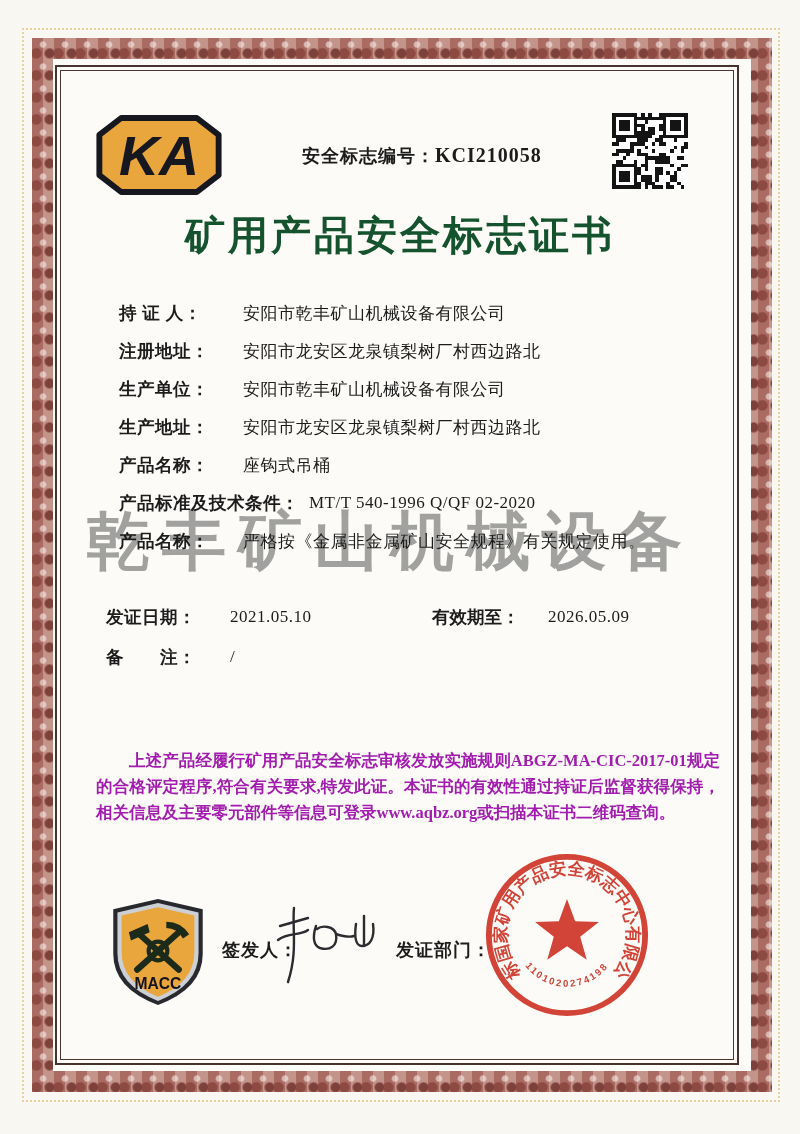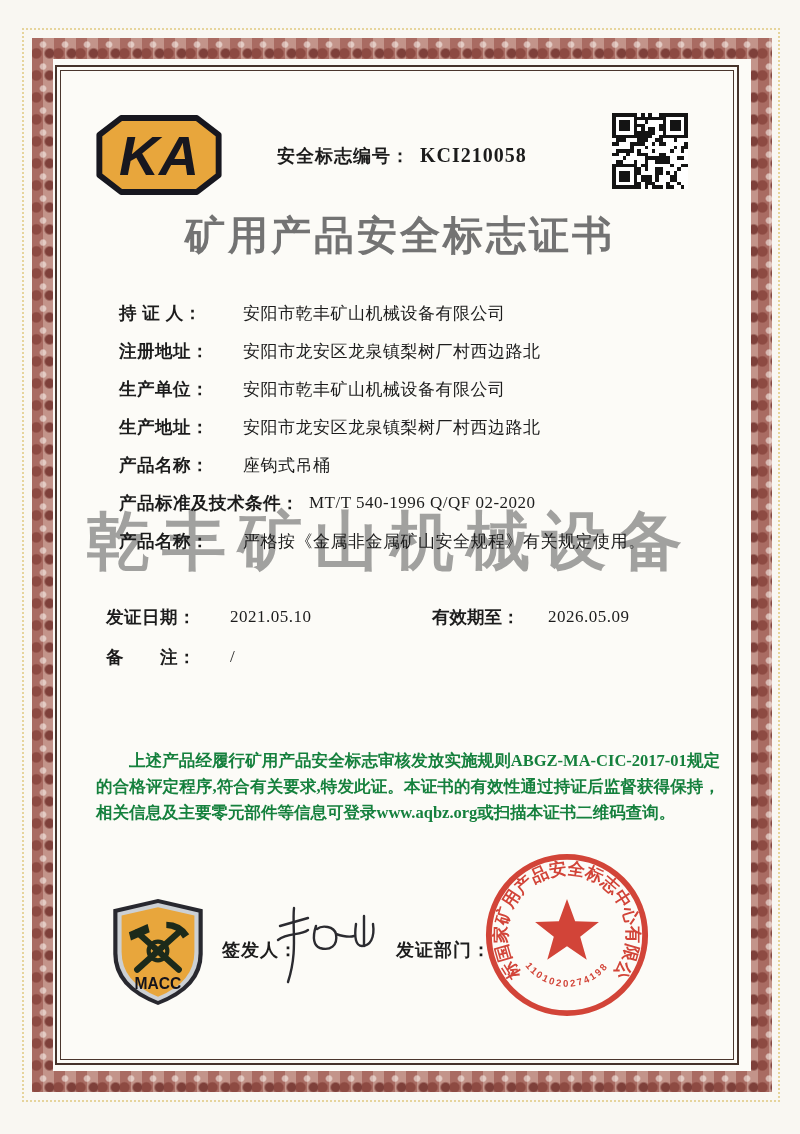--- a/index.html
+++ b/index.html
@@ -30,29 +30,29 @@
   .frame-outer {
     position:absolute; left:55px; top:65px; width:684px; height:1000px;
     border:2px solid #46332b;
   }
   .frame-inner { position:absolute; inset:3px; border:1px solid #4a362d; }
 
   .z { position:absolute; z-index:2; }
 
   
   .ka-logo { left:96px; top:112px; width:126px; height:86px; }
-  .certno-line { left:277px; top:144px; display:flex; align-items:baseline; gap:10px; }
+  .certno-line { left:302px; top:144px; display:flex; align-items:baseline; }
   .certno-label { font-size:18px; font-weight:bold; letter-spacing:1px; }
   .certno-value { font-family:"Liberation Serif", serif; font-size:20px; font-weight:bold; letter-spacing:1px; }
   .qr-box { left:612px; top:113px; width:76px; height:76px; background:#fff; }
 
   .cert-title {
     left:60px; top:208px; width:680px; text-align:center;
     font-family:"Liberation Serif", serif; font-size:40px; font-weight:900;
-    letter-spacing:3px; color:#737373;
+    letter-spacing:3px; color:#14532d;
   }
 
   
   .watermark {
     position:absolute; left:86px; top:498px; z-index:1; white-space:nowrap;
     font-size:64px; font-weight:700; letter-spacing:12px;
     color:#404040; opacity:.48;
   }
 
   
@@ -66,21 +66,21 @@
   }
   .dates-row { left:106px; top:598px; width:626px; display:flex; align-items:center; height:38px; }
   .dates-row .issue-val { width:202px; flex:none; }
   .dates-row .lbl2 { width:116px; flex:none; font-size:17.5px; font-weight:bold; }
   .remark-row { left:106px; top:638px; display:flex; align-items:center; height:38px; }
 
   
   .statement {
     left:96px; top:748px; width:624px;
     font-family:"Liberation Serif", serif; font-size:16.5px; font-weight:600;
-    line-height:26px; text-align:justify; text-indent:2em; color:#15803d;
+    line-height:26px; text-align:justify; text-indent:2em; color:#a21caf;
   }
 
   
   .shield { left:106px; top:896px; width:104px; height:112px; }
   .signer-label, .dept-label { font-size:18px; font-weight:bold; letter-spacing:1px; }
   .signer-label { left:222px; top:938px; }
   .signature { left:272px; top:896px; width:112px; height:98px; }
   .dept-label { left:396px; top:938px; }
   .seal { left:483px; top:851px; width:168px; height:168px; opacity:.93; }
 </style>

